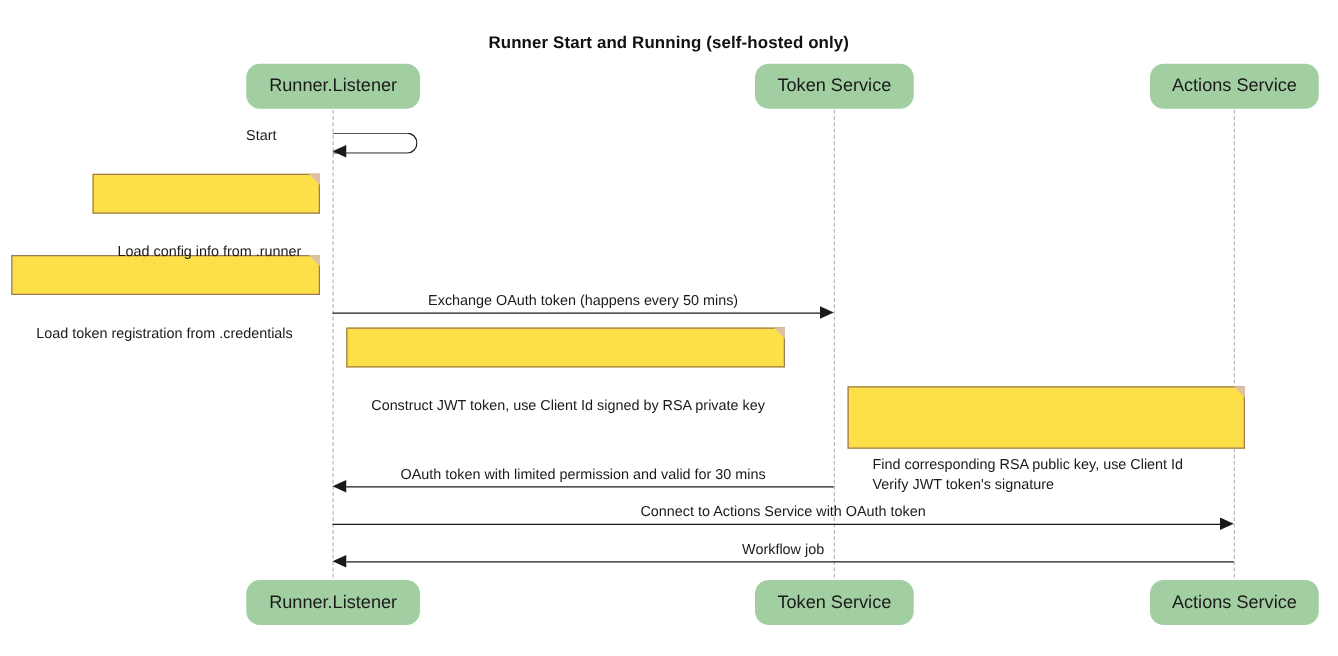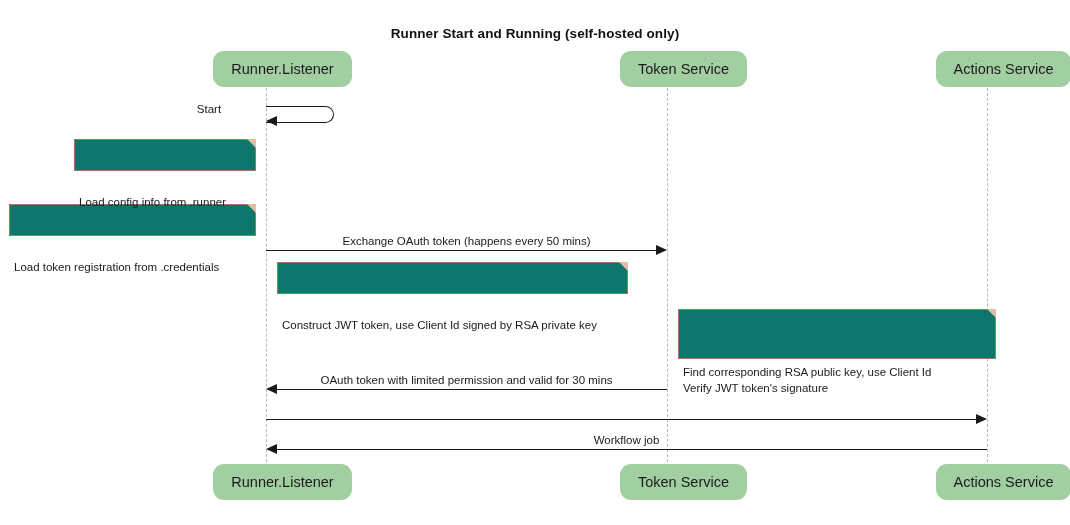--- a/index.html
+++ b/index.html
@@ -44,21 +44,20 @@
     height: 36px;
     background: #a2cfa2;
     border-radius: 11px;
     display: flex;
     align-items: center;
     justify-content: center;
     color: #1a1a1a;
     font-size: 14.5px;
     white-space: nowrap;
     box-sizing: border-box;
-    margin-left: 16px;
   }
 
   
   .msg {
     position: absolute;
     height: 0;
     border-top: 1.4px solid #1a1a1a;
   }
   .msg-label {
     position: absolute;
@@ -86,27 +85,27 @@
     position: absolute;
     border: 1.4px solid #1a1a1a;
     border-left: none;
     border-radius: 0 11px 11px 0;
     background: transparent;
   }
 
   
   .note {
     position: absolute;
-    background: #0f766e;
+    background: #fde047;
     border: 1px solid #9c7b56;
     box-sizing: border-box;
     color: #1a1a1a;
     font-size: 11.5px;
     line-height: 16px;
-    padding: 6px 4px;
+    padding: 6px 19px;
     white-space: pre;
   }
   .note .fold {
     position: absolute;
     top: -1px;
     right: -1px;
     width: 0;
     height: 0;
     border-left: 9px solid transparent;
     border-top: 9px solid #dbc0a3;
@@ -160,20 +159,21 @@
   <div class="note" style="left:678px; top:309px; width:318px; height:50px;">
     <div class="fold"></div>
     <div class="note-text">Find corresponding RSA public key, use Client Id
 Verify JWT token's signature</div>
   </div>
 
   <div class="msg-label" style="left:266px; top:374px; width:401px;">OAuth token with limited permission and valid for 30 mins</div>
   <div class="msg" style="left:277px; top:389px; width:390px;"></div>
   <div class="arrowhead left" style="left:266px; top:384px;"></div>
 
+  <div class="msg-label" style="left:266px; top:404px; width:721px;">Connect to Actions Service with OAuth token</div>
   <div class="msg" style="left:266px; top:419px; width:710px;"></div>
   <div class="arrowhead right" style="left:976px; top:414px;"></div>
 
   <div class="msg-label" style="left:266px; top:434px; width:721px;">Workflow job</div>
   <div class="msg" style="left:277px; top:449px; width:710px;"></div>
   <div class="arrowhead left" style="left:266px; top:444px;"></div>
 
   <div class="participant" style="left:197px; top:464px; width:139px;">
     <span>Runner.Listener</span>
   </div>

